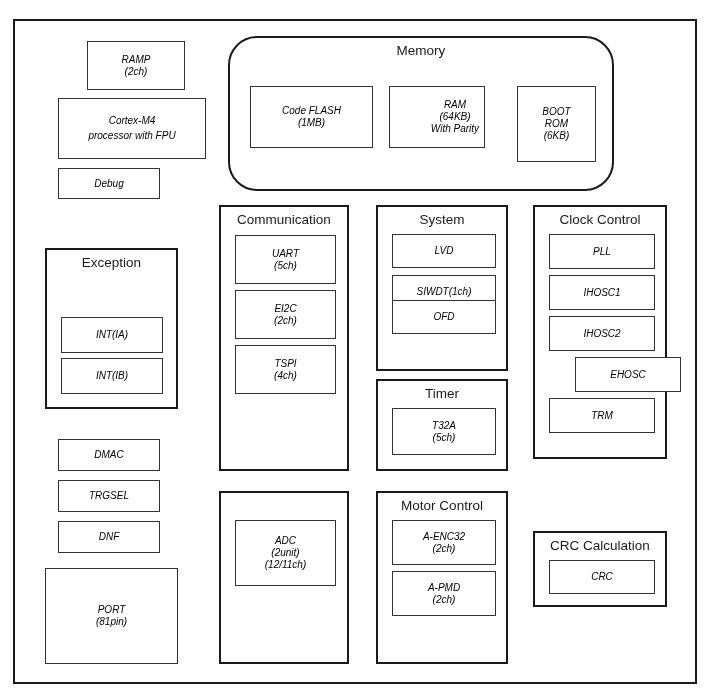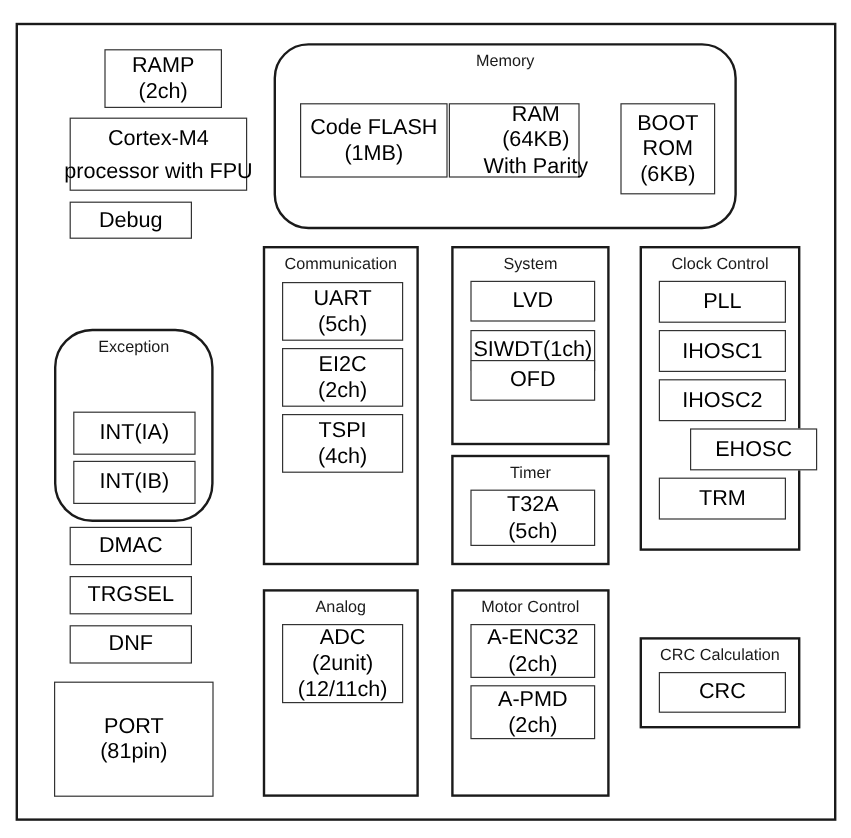--- a/index.html
+++ b/index.html
@@ -51,21 +51,22 @@
     font-size: 13.5px;
     color: #1a1a1a;
     margin-bottom: 4px;
     width: 100%;
     text-align: center;
   }
 
   
   .leaf {
     border: 1.4px solid #333333;
-    font-size: 18px;
+    font-size: 10px;
+    font-style: italic;
   }
   .leaf .l1, .leaf .l2, .leaf .l3 {
     display: block;
     white-space: nowrap;
   }
 
   
   .standalone {
     border: 1.6px solid #333333;
   }
@@ -95,34 +96,34 @@
   </div>
 
   <div class="box group" style="left:213px; top:15px; width:386px; height:155px;border-radius:29px;">
     <div class="group-title">Memory</div>
 
     <div class="box leaf inner" style="left:20px; top:48px; width:123px; height:62px;">
       <span class="l1">Code FLASH</span>
       <span class="l2">(1MB)</span>
     </div>
 
-    <div class="box leaf inner" style="left:144px; top:48px; width:109px; height:62px;padding-left:36px;">
+    <div class="box leaf inner" style="left:159px; top:48px; width:96px; height:62px;padding-left:36px;">
       <span class="l1">RAM</span>
       <span class="l2">(64KB)</span>
       <span class="l3">With Parity</span>
     </div>
 
     <div class="box leaf inner" style="left:287px; top:48px; width:79px; height:76px;">
       <span class="l1">BOOT</span>
       <span class="l2">ROM</span>
       <span class="l3">(6KB)</span>
     </div>
   </div>
 
-  <div class="box group" style="left:30px; top:253px; width:133px; height:161px;border-radius:32px;">
+  <div class="box group" style="left:30px; top:227px; width:133px; height:161px;">
     <div class="group-title">Exception</div>
 
     <div class="box leaf inner" style="left:14px; top:67px; width:102px; height:36px;">
       <span class="l1">INT(IA)</span>
     </div>
     <div class="box leaf inner" style="left:14px; top:108px; width:102px; height:36px;">
       <span class="l1">INT(IB)</span>
     </div>
   </div>
 
@@ -195,21 +196,20 @@
     </div>
     <div class="box leaf inner" style="left:14px; top:150px; width:106px; height:35px;margin-left:26px;">
       <span class="l1">EHOSC</span>
     </div>
     <div class="box leaf inner" style="left:14px; top:191px; width:106px; height:35px;">
       <span class="l1">TRM</span>
     </div>
   </div>
 
   <div class="box group" style="left:204px; top:470px; width:130px; height:173px;">
-    <div class="group-title">Analog</div>
 
     <div class="box leaf inner" style="left:14px; top:27px; width:101px; height:66px;">
       <span class="l1">ADC</span>
       <span class="l2">(2unit)</span>
       <span class="l3">(12/11ch)</span>
     </div>
   </div>
 
   <div class="box group" style="left:361px; top:470px; width:132px; height:173px;">
     <div class="group-title">Motor Control</div>

